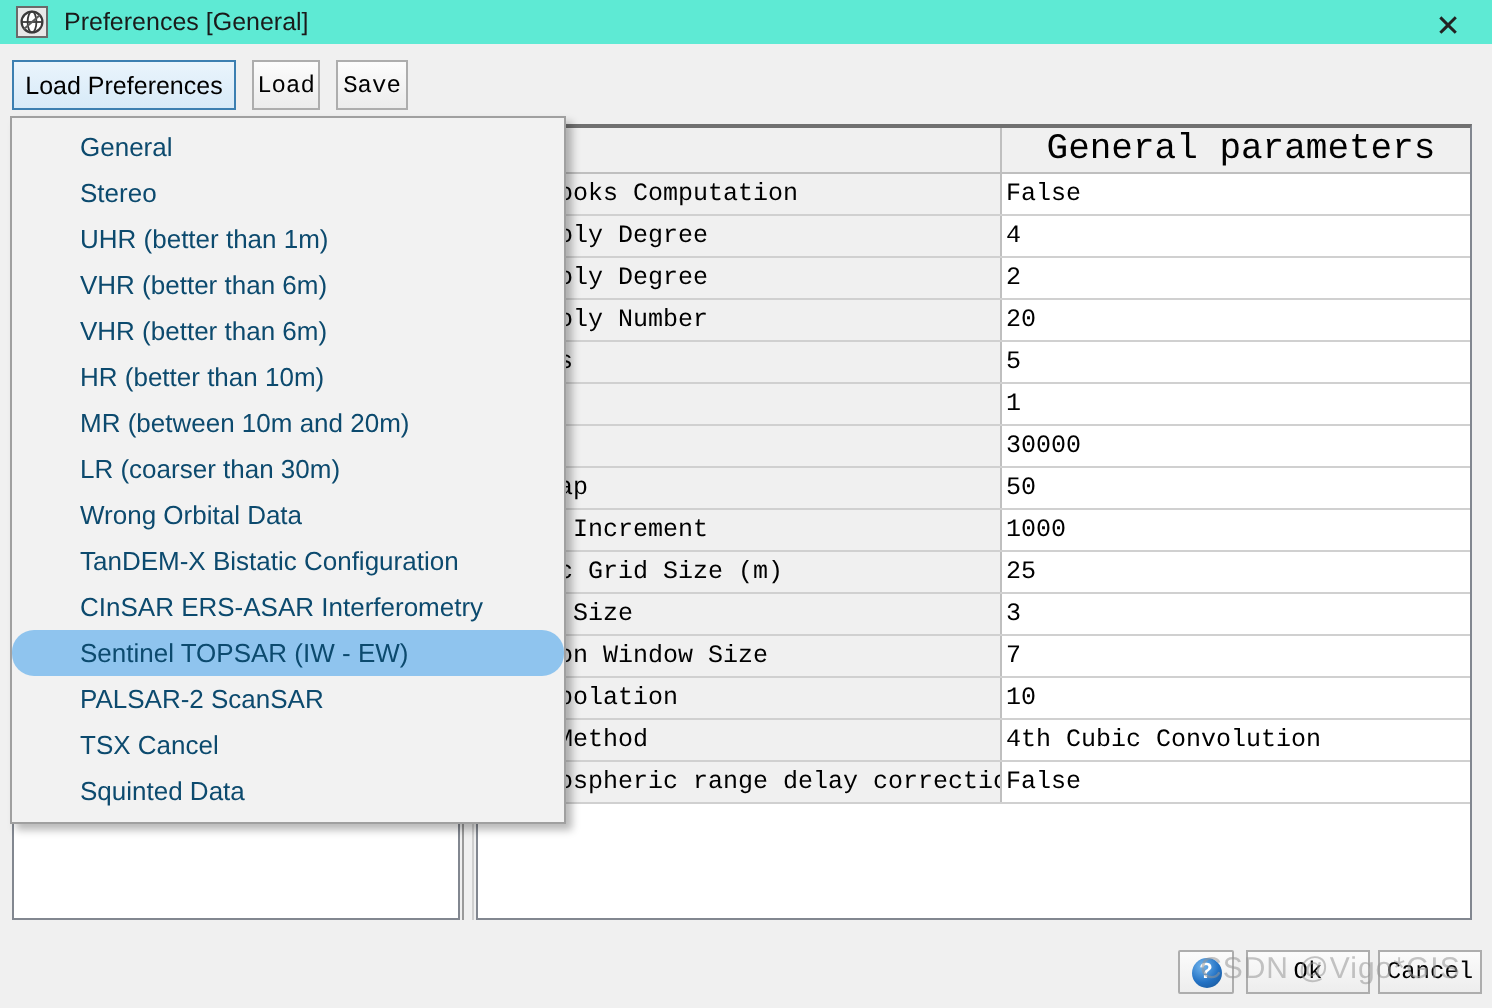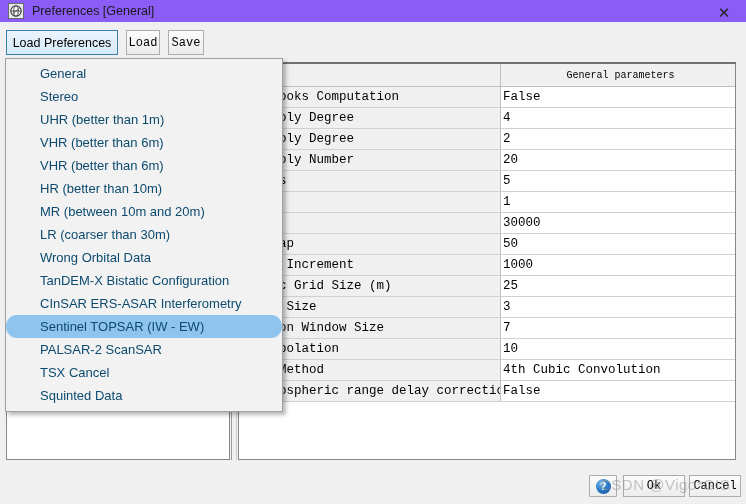--- a/index.html
+++ b/index.html
@@ -15,21 +15,21 @@
     font-size: 12px;
     color: #000;
     position: relative;
   }
 
   
   #titlebar {
     position: absolute;
     left: 0; top: 0;
     width: 746px; height: 22px;
-    background: #8b5cf6;
+    background: #5eead4;
     display: flex;
     align-items: center;
   }
   #app-icon {
     width: 16px; height: 16px;
     margin-left: 8px;
     position: relative;
     flex: none;
   }
   #app-icon svg { display:block; }
@@ -120,21 +120,21 @@
     font-family: "Liberation Mono", monospace;
     font-size: 12.5px;
   }
   #tbl th {
     height: 20px;
     background: #f0f0f0;
     border-right: 1px solid #bfbfbf;
     border-bottom: 1px solid #bfbfbf;
     font-weight: normal;
     font-family: "Liberation Mono", monospace;
-    font-size: 10px;
+    font-size: 18px;
     padding: 1px;
   }
   #tbl th.c-key { width: 259px; }
   #tbl th.c-val { width: 237px; text-align: center; }
   #tbl td {
     height: 20px;
     padding: 0 0 0 2px;
     border-bottom: 1px solid #d0d0d0;
     white-space: nowrap;
     overflow: hidden;

